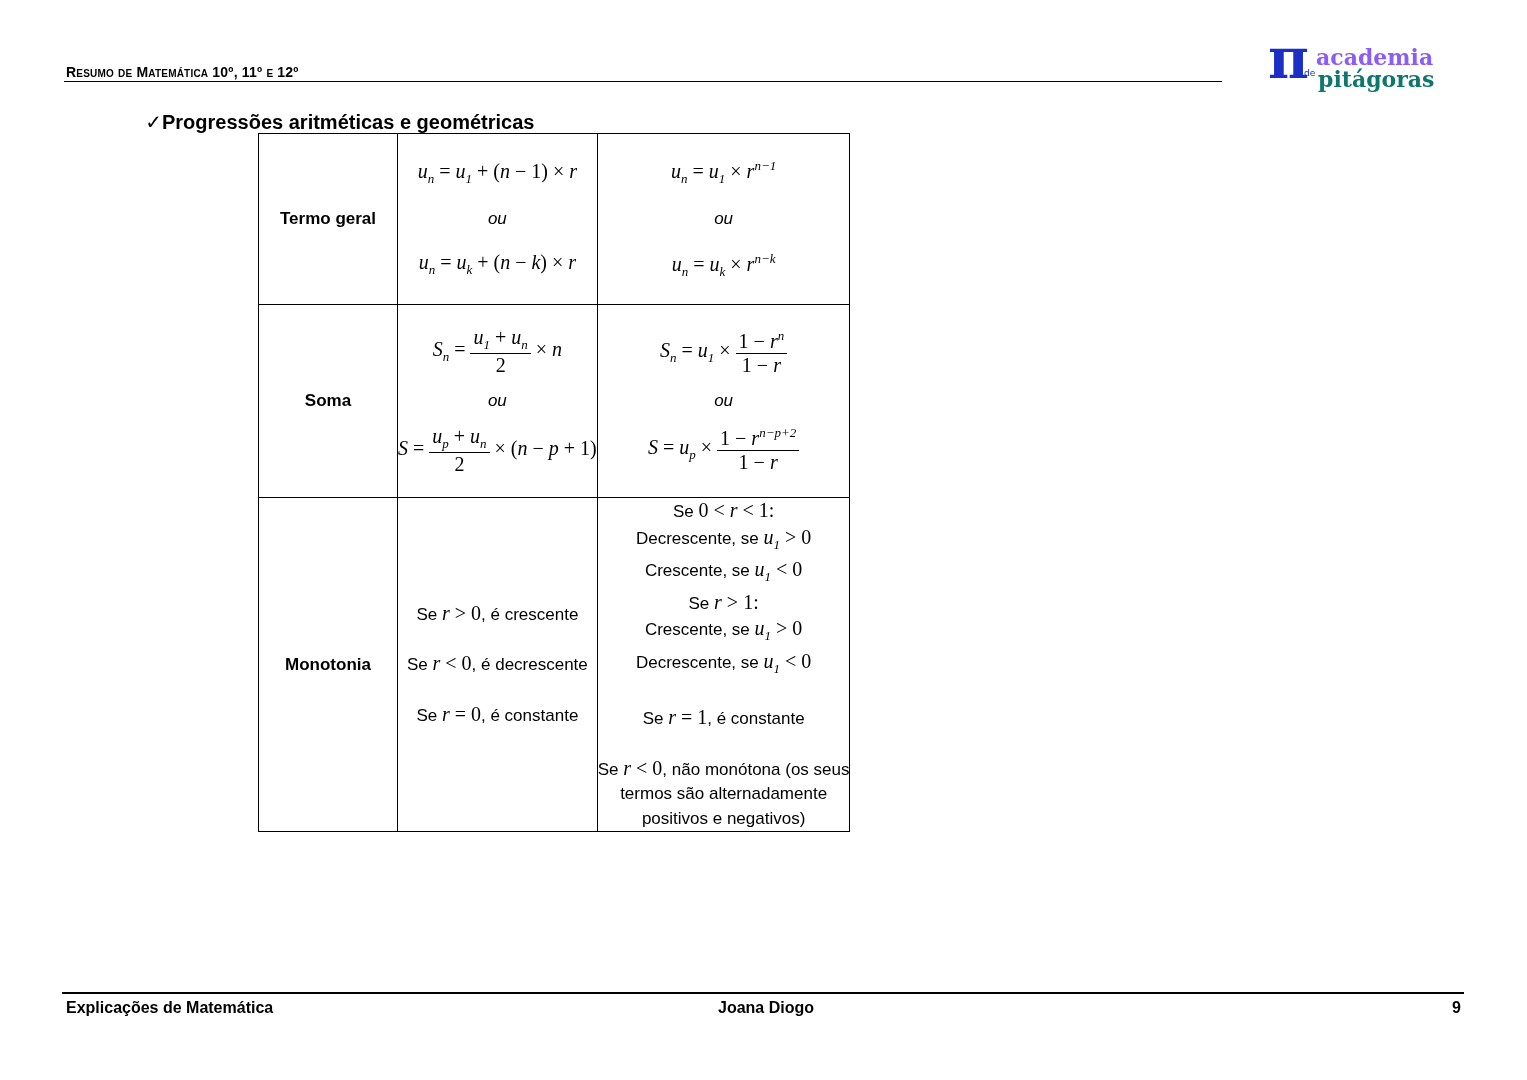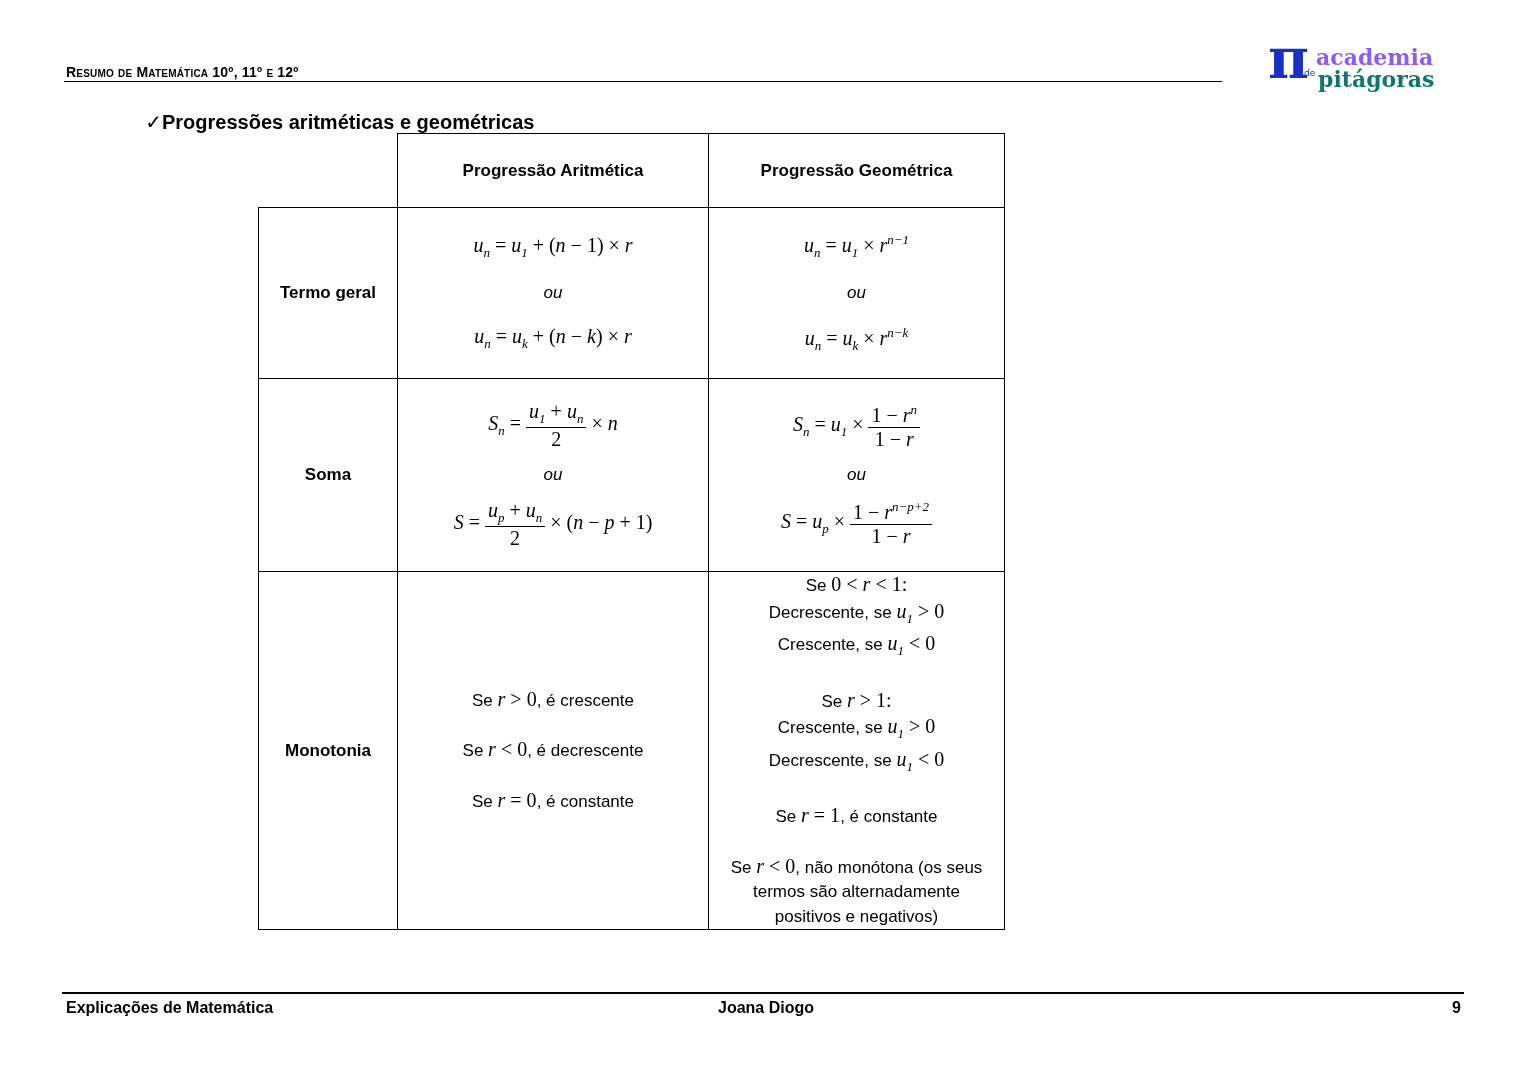--- a/index.html
+++ b/index.html
@@ -43,25 +43,20 @@
   <span class="de">de</span>
   <span class="l2">pitágoras</span>
 </div>
 
 <div class="section">
   <span class="check">✓</span><span>Progressões aritméticas e geométricas</span>
 </div>
 
 <table class="prog">
   <tbody>
-      <tr style="height:74px">
-    <td class="empty" style="width:138px"></td>
-    <td class="colhead" style="width:310px">Progressão Aritmética</td>
-    <td class="colhead" style="width:295px">Progressão Geométrica</td>
-  </tr>
 
 
   <tr style="height:171px">
     <td class="rowlabel">Termo geral</td>
     <td>
       <div class="math" style="margin-bottom:22px">u<sub>n</sub> <span class="up">=</span> u<sub>1</sub> <span class="up">+ (</span>n <span class="up">− 1) ×</span> r</div>
       <div class="ou">ou</div>
       <div class="math" style="margin-top:22px">u<sub>n</sub> <span class="up">=</span> u<sub>k</sub> <span class="up">+ (</span>n <span class="up">−</span> k<span class="up">) ×</span> r</div>
     </td>
     <td>
@@ -89,21 +84,21 @@
     <td class="rowlabel">Monotonia</td>
     <td class="mono">
       <p><span>Se</span> <span class="math">r <span class="up">&gt; 0</span></span><span>, é crescente</span></p>
       <p style="margin-top:24px"><span>Se</span> <span class="math">r <span class="up">&lt; 0</span></span><span>, é decrescente</span></p>
       <p style="margin-top:24px"><span>Se</span> <span class="math">r <span class="up">= 0</span></span><span>, é constante</span></p>
     </td>
     <td class="mono">
       <p><span>Se</span> <span class="math"><span class="up">0 &lt;</span> r <span class="up">&lt; 1:</span></span></p>
       <p><span>Decrescente, se</span> <span class="math">u<sub>1</sub> <span class="up">&gt; 0</span></span></p>
       <p><span>Crescente, se</span> <span class="math">u<sub>1</sub> <span class="up">&lt; 0</span></span></p>
-      <p style="margin-top:24px"><span>Se</span> <span class="math">r <span class="up">&gt; 1:</span></span></p>
+      <p style=""><span>Se</span> <span class="math">r <span class="up">&gt; 1:</span></span></p>
       <p><span>Crescente, se</span> <span class="math">u<sub>1</sub> <span class="up">&gt; 0</span></span></p>
       <p><span>Decrescente, se</span> <span class="math">u<sub>1</sub> <span class="up">&lt; 0</span></span></p>
       <p style="margin-top:24px"><span>Se</span> <span class="math">r <span class="up">= 1</span></span><span>, é constante</span></p>
       <p style="margin-top:24px"><span>Se</span> <span class="math">r <span class="up">&lt; 0</span></span><span>, não monótona (os seus</span></p>
       <p>termos são alternadamente</p>
       <p>positivos e negativos)</p>
     </td>
   </tr>
 </tbody>
   </table>

